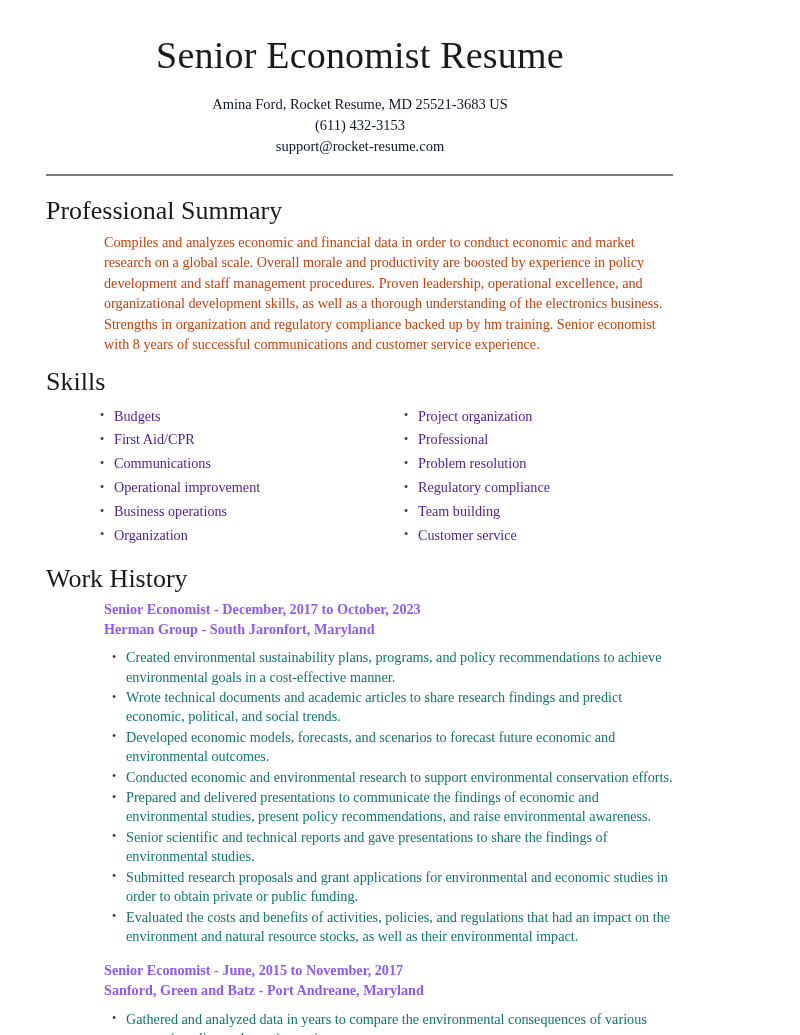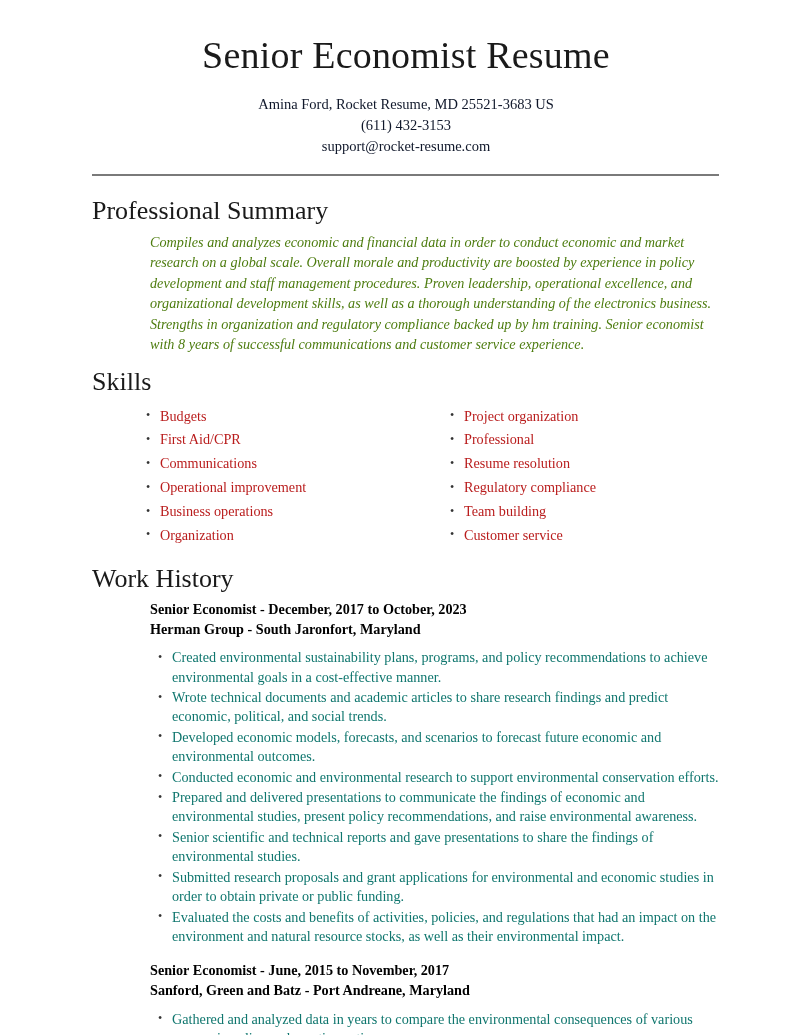--- a/index.html
+++ b/index.html
@@ -15,21 +15,20 @@
     color: #333333;
     -webkit-font-smoothing: antialiased;
   }
   .page {
     width: 720px;
     height: 1035px;
     box-sizing: border-box;
     padding: 0;
     position: relative;
     overflow: hidden;
-    margin-left: 46px;
   }
 
   
   .doc-header {
     text-align: center;
     padding-top: 34px;
   }
   .doc-title {
     font-size: 38px;
     font-weight: 400;
@@ -73,25 +72,24 @@
   #section-work .section-title    { padding-top: 13px; }
 
   .section-body {
     padding-left: 58px;
   }
 
   
   .summary-text {
     font-size: 14.2px;
     line-height: 20.4px;
-    color: #4d7c0f;
+    color: #c2410c;
     margin: 0;
     text-align: left;
     padding-right: 10px;
-    font-style: italic;
   }
 
   
   .skills-columns {
     display: flex;
     padding-left: 54px;
     padding-top: 3px;
   }
   .skills-col {
     width: 50%;
@@ -101,21 +99,21 @@
   ul.bullets {
     list-style: none;
     margin: 0;
     padding: 0;
   }
   ul.bullets > li {
     position: relative;
     padding-left: 14px;
     font-size: 14.2px;
     line-height: 19.6px;
-    color: #b91c1c;
+    color: #4c1d95;
     margin: 0 0 4.3px 0;
   }
   ul.bullets > li::before {
     content: "\2022";
     position: absolute;
     left: 0;
     top: -0.5px;
     font-size: 12px;
     color: #333333;
     line-height: 19.6px;
@@ -123,21 +121,21 @@
 
   
   .job {
     padding-left: 58px;
   }
   .job + .job { padding-top: 14px; }
   .job-line {
     font-weight: bold;
     font-size: 14.2px;
     line-height: 19.6px;
-    color: #000000;
+    color: #8b5cf6;
   }
   .job-bullets {
     list-style: none;
     margin: 0;
     padding: 9px 0 0 0;
   }
   .job-bullets > li {
     position: relative;
     padding-left: 22px;
     padding-right: 4px;
@@ -189,21 +187,21 @@
           <li>Communications</li>
           <li>Operational improvement</li>
           <li>Business operations</li>
           <li>Organization</li>
         </ul>
       </div>
       <div class="skills-col right">
         <ul class="bullets">
           <li>Project organization</li>
           <li>Professional</li>
-          <li>Resume resolution</li>
+          <li>Problem resolution</li>
           <li>Regulatory compliance</li>
           <li>Team building</li>
           <li>Customer service</li>
         </ul>
       </div>
     </div>
   </div>
 
   <div class="section" id="section-work">
     <h2 class="section-title">Work History</h2>

